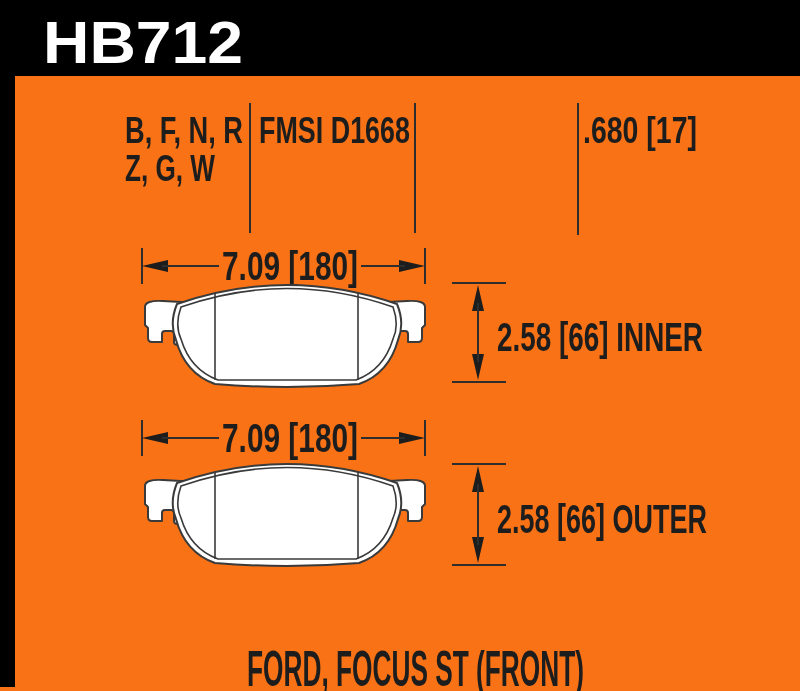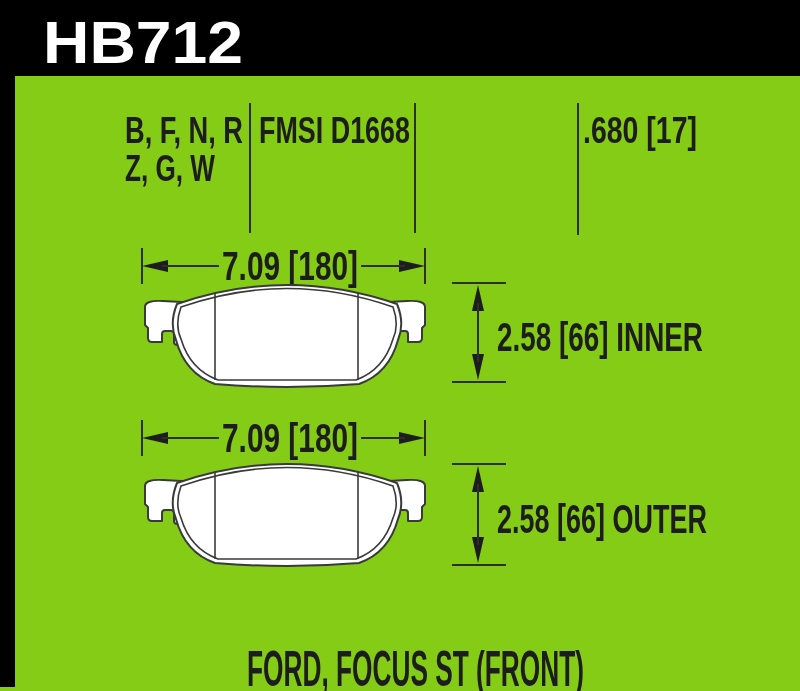--- a/index.html
+++ b/index.html
@@ -1,16 +1,16 @@
 <!DOCTYPE html>
 <html><head>
 <meta charset="utf-8">
 <style>
   html,body{margin:0;padding:0;background:#ffffff;}
-  #stage{position:relative;width:800px;height:691px;background:#84cc16;overflow:hidden;
+  #stage{position:relative;width:800px;height:691px;background:#f97316;overflow:hidden;
          font-family:"Liberation Sans", sans-serif;}
   svg{display:block;}
   text{font-family:"Liberation Sans", sans-serif;font-weight:bold;fill:#1d1d1d;}
   .bar-text{fill:#ffffff;font-weight:bold;}
   .dline{stroke:#2e2e2e;stroke-width:2;fill:none;}
   .thin{stroke:#3a3a3a;stroke-width:1.6;fill:none;}
   .arrow{fill:#1d1d1d;stroke:none;}
   .padfill{fill:#ffffff;stroke:#3a3a3a;stroke-width:2;stroke-linejoin:round;}
 </style>
 </head>

